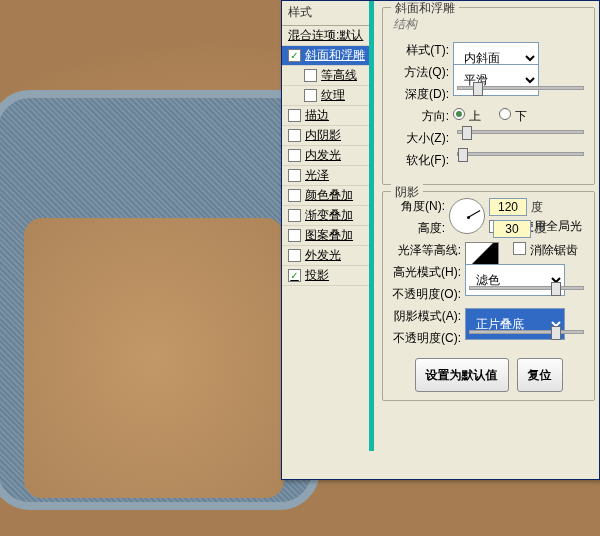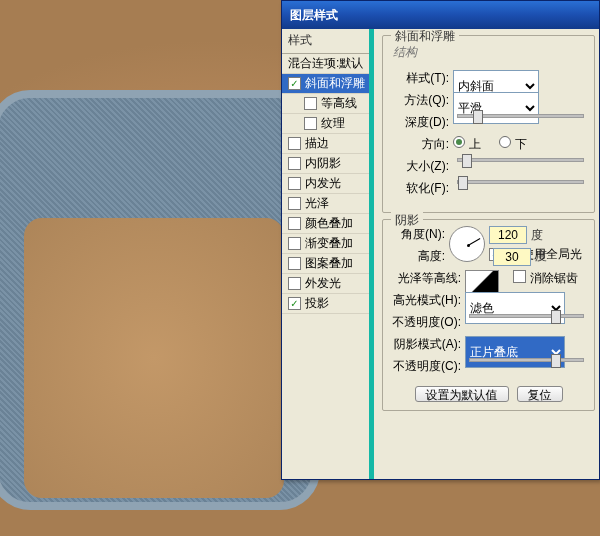--- a/index.html
+++ b/index.html
@@ -38,61 +38,58 @@
 .dialog-body { display: flex; height: calc(100% - 28px); }
 
 
 .styles-panel { width: 92px; border-right: 5px solid #14b8a6; padding: 1px 0; }
 .styles-title { padding: 2px 6px 4px; color: #333; }
 .styles-list { border-top: 1px solid #aca899; }
 .style-row {
   display: flex; align-items: center; gap: 4px;
   padding: 2px 4px 2px 6px; height: 20px;
   border-bottom: 1px solid #d6d2c2;
-  color: #000; cursor: default;
+  color: #000; cursor: default; text-decoration: underline;
 }
 .style-row.sel { background: #316ac5; color: #fff; }
 .style-row.indent { padding-left: 22px; }
 .cb { width: 13px; height: 13px; border: 1px solid #7b7b7b; background: #fff; display: inline-flex; align-items: center; justify-content: center; font-size: 10px; color: #218f21; }
 .cb.checked::after { content: "✓"; }
 
 
 .settings { flex: 1; padding: 6px 4px 6px 8px; overflow: hidden; }
 .fieldset { border: 1px solid #aca899; border-radius: 2px; padding: 6px 6px 8px; margin-bottom: 6px; position: relative; }
 .fieldset > .legend { position: absolute; top: -8px; left: 8px; background: #ece9d8; padding: 0 4px; color: #333; }
 .subgroup { padding: 2px 0 2px 4px; }
 .subgroup-title { color: #737373; margin-bottom: 9px; font-style: italic; }
 .row { display: flex; align-items: flex-start; gap: 4px; height: 22px; }
 .row label { min-width: 56px; text-align: right; color: #000; }
-select.win { height: 32px; border: 1px solid #7f9db9; background: #fff; font-size: 12px; padding: 0 16px 0 0; }
+select.win { height: 32px; border: 1px solid #7f9db9; background: #fff; font-size: 12px; padding: 0 16px 0 6px; }
 .slider { flex: 1; height: 4px; background: #c0c0c0; border: 1px solid #9c9c9c; position: relative; margin: 0 4px; }
 .thumb { position: absolute; top: -5px; width: 10px; height: 14px; background: #e4e4e4; border: 1px solid #6b6b6b; }
 .numfield { width: 38px; height: 18px; border: 1px solid #7f9db9; background: #fef9c3; text-align: center; }
 .unit { color: #333; }
 .radio { width: 12px; height: 12px; border-radius: 50%; border: 1px solid #6b6b6b; background: #fff; display: inline-flex; align-items: center; justify-content: center; }
 .radio.on::after { content: ""; width: 6px; height: 6px; background: #4a8a4a; border-radius: 50%; }
 .angle-ring { width: 36px; height: 36px; border: 1px solid #888; border-radius: 50%; position: relative; background: #fff; }
 .angle-ring::after { content: ""; position: absolute; width: 14px; height: 1px; background: #000; top: 18px; left: 18px; transform-origin: left; transform: rotate(-30deg); }
 .angle-dot { position: absolute; width: 3px; height: 3px; background: #000; border-radius: 50%; top: 17px; left: 17px; }
 .contour-swatch { width: 34px; height: 24px; border: 1px solid #888; background: linear-gradient(135deg,#fff 48%,#000 52%); display: inline-block; }
-.btn { height: 16px; padding: 0 10px; border: 1px solid #888; background: linear-gradient(#fdfdfd,#e3e3e3); border-radius: 3px; }
+.btn { height: 34px; padding: 0 10px; border: 1px solid #888; background: linear-gradient(#fdfdfd,#e3e3e3); border-radius: 3px; font-weight: bold; }
 .buttons-row { display: flex; gap: 8px; justify-content: center; margin-top: 6px; }
 </style>
 </head>
 <body>
 
 <div class="canvas-bg">
   <div class="denim"></div>
   <div class="leather-patch"></div>
 </div>
 
 <div class="dialog">
-  <div class="titlebar">
-    <span>图层样式</span>
-  </div>
   <div class="dialog-body">
 
     <div class="styles-panel">
       <div class="styles-title">样式</div>
       <div class="styles-list">
         <div class="style-row">
           <span>混合连项:默认</span>
         </div>
         <div id="effects-container">
             <div class="style-row sel">

